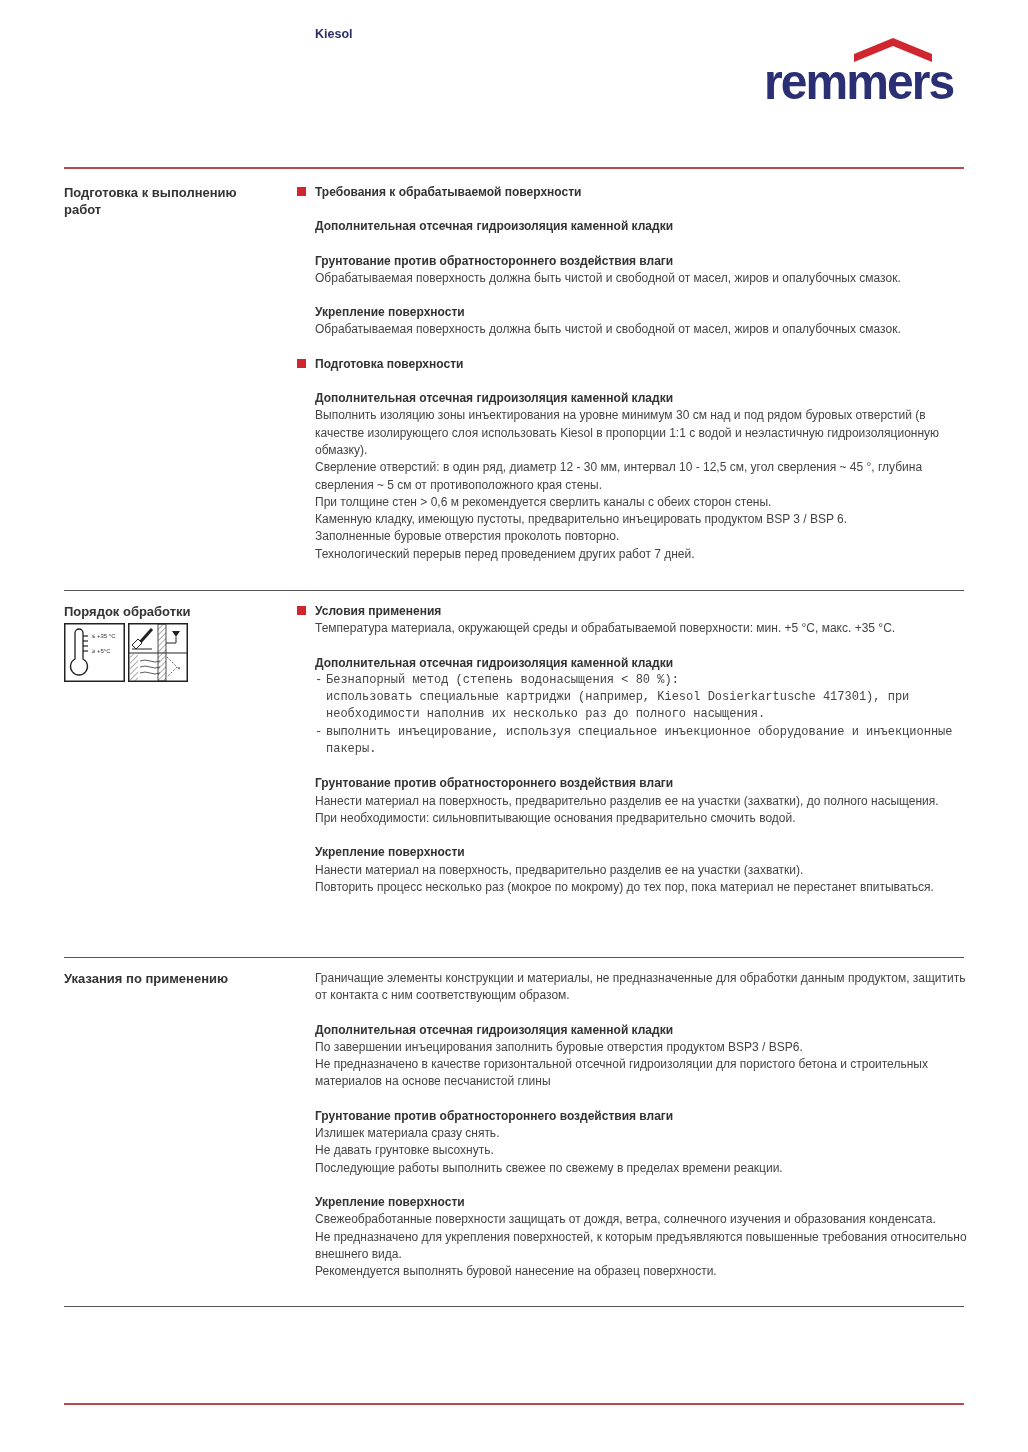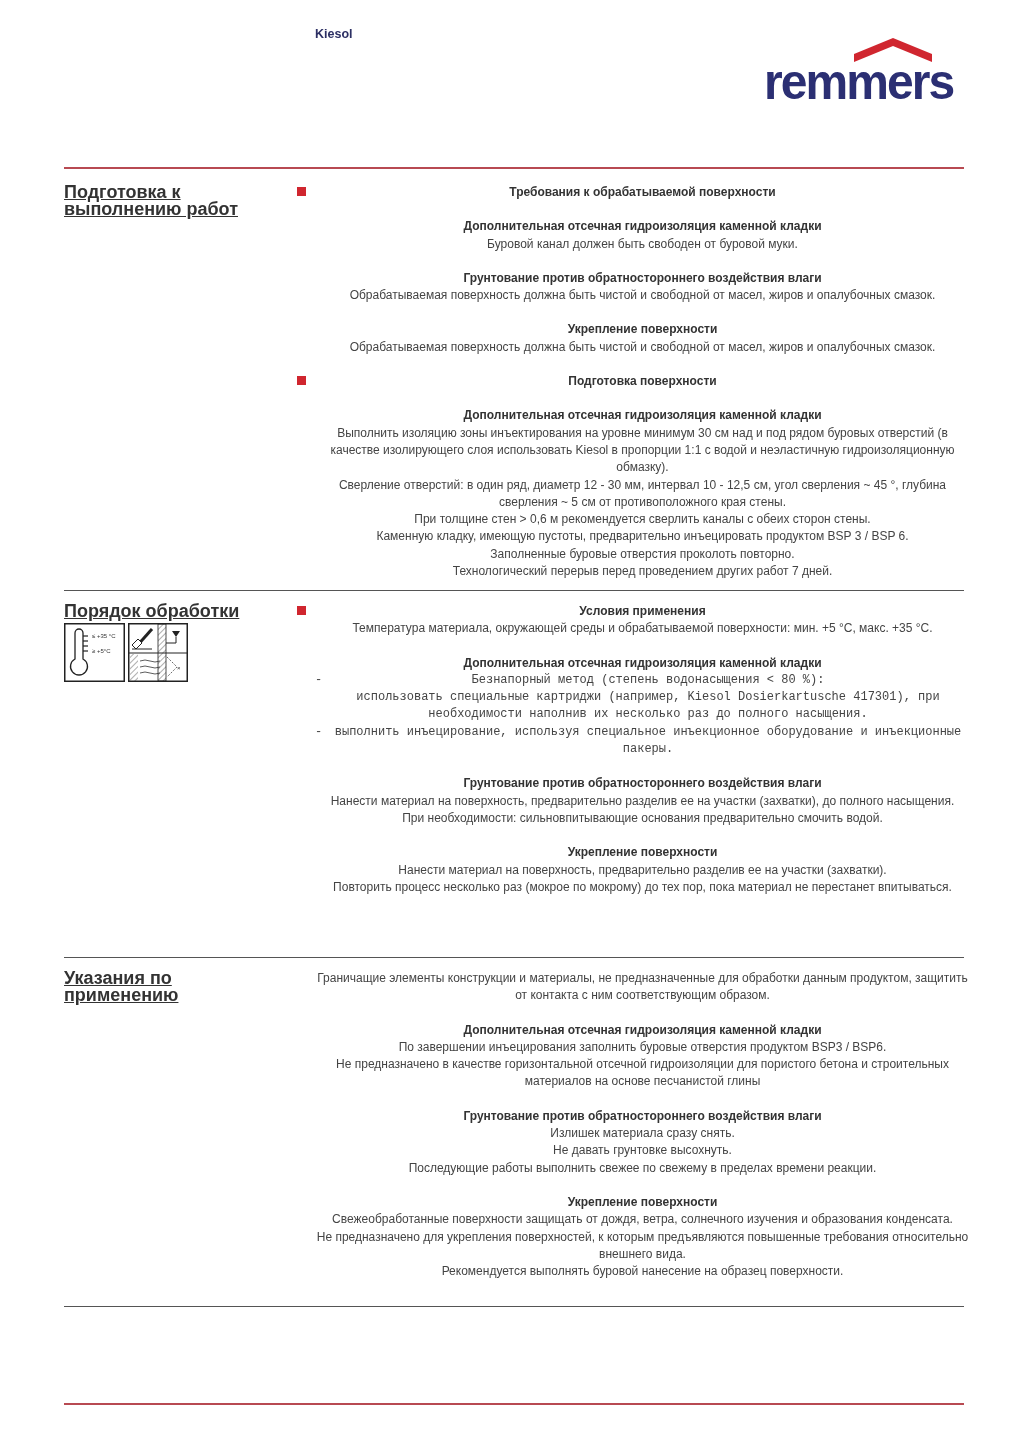--- a/index.html
+++ b/index.html
@@ -6,22 +6,22 @@
   body { width: 1028px; height: 1452px; position: relative; overflow: hidden;
          font-family: "Liberation Sans", "DejaVu Sans", sans-serif; color: #3a3a3a; }
   .product { position: absolute; left: 315px; top: 27px; font-size: 12.5px; font-weight: bold; color: #2d3064; }
   .logo { position: absolute; left: 764px; top: 38px; width: 204px; height: 70px; }
   .logo .word { position: absolute; left: 0; top: 16px; font-size: 50px; font-weight: bold; color: #2b2f73;
                 letter-spacing: -2px; line-height: 56px; font-family: "Liberation Sans", sans-serif; transform: scaleX(0.96); transform-origin: left; }
   .logo svg { position: absolute; left: 90px; top: 0; }
   .rule-red { position: absolute; left: 64px; width: 900px; height: 2px; background: #b84a52; }
   .rule-gray { position: absolute; left: 64px; width: 900px; height: 1px; background: #555; }
   .section { position: absolute; left: 64px; width: 900px; }
-  .sec-title { position: absolute; left: 0; top: 0; width: 200px; font-size: 18px; font-weight: bold; color: #333; line-height: 17px; text-decoration: underline; }
-  .content { position: absolute; left: 251px; top: 0; width: 655px; font-size: 12px; line-height: 17.3px; color: #444; text-align: center; }
+  .sec-title { position: absolute; left: 0; top: 0; width: 200px; font-size: 13px; font-weight: bold; color: #333; line-height: 17px; }
+  .content { position: absolute; left: 251px; top: 0; width: 655px; font-size: 12px; line-height: 17.3px; color: #444; }
   .bullet-head { position: relative; font-weight: bold; color: #333; }
   .bullet-head .sq { position: absolute; left: -18px; top: 3px; width: 9px; height: 9px; background: #d0262f; }
   .sub-head { font-weight: bold; color: #333; }
   .gap { height: 17px; }
   .p { margin: 0; }
   .dash { padding-left: 11px; position: relative; font-family: Liberation Mono, monospace; }
   .dash::before { content: "-"; position: absolute; left: 0; top: 0; }
   .icons { position: absolute; left: 0; top: 18px; width: 130px; height: 62px; }
 </style>
 </head>
@@ -39,21 +39,20 @@
 
 <div class="section" style="top:184px;">
   <div class="sec-title">Подготовка к выполнению работ</div>
   <div class="content">
     <div class="bullet-head">
       <span class="sq"></span>
       <span>Требования к обрабатываемой поверхности</span>
     </div>
     <div class="gap"></div>
     <div class="sub-head">Дополнительная отсечная гидроизоляция каменной кладки</div>
-    <div class="p">Буровой канал должен быть свободен от буровой муки.</div>
     <div class="gap"></div>
     <div class="sub-head">Грунтование против обратностороннего воздействия влаги</div>
     <div class="p">Обрабатываемая поверхность должна быть чистой и свободной от масел, жиров и опалубочных смазок.</div>
     <div class="gap"></div>
     <div class="sub-head">Укрепление поверхности</div>
     <div class="p">Обрабатываемая поверхность должна быть чистой и свободной от масел, жиров и опалубочных смазок.</div>
     <div class="gap"></div>
     <div class="bullet-head">
       <span class="sq"></span>
       <span>Подготовка поверхности</span>

